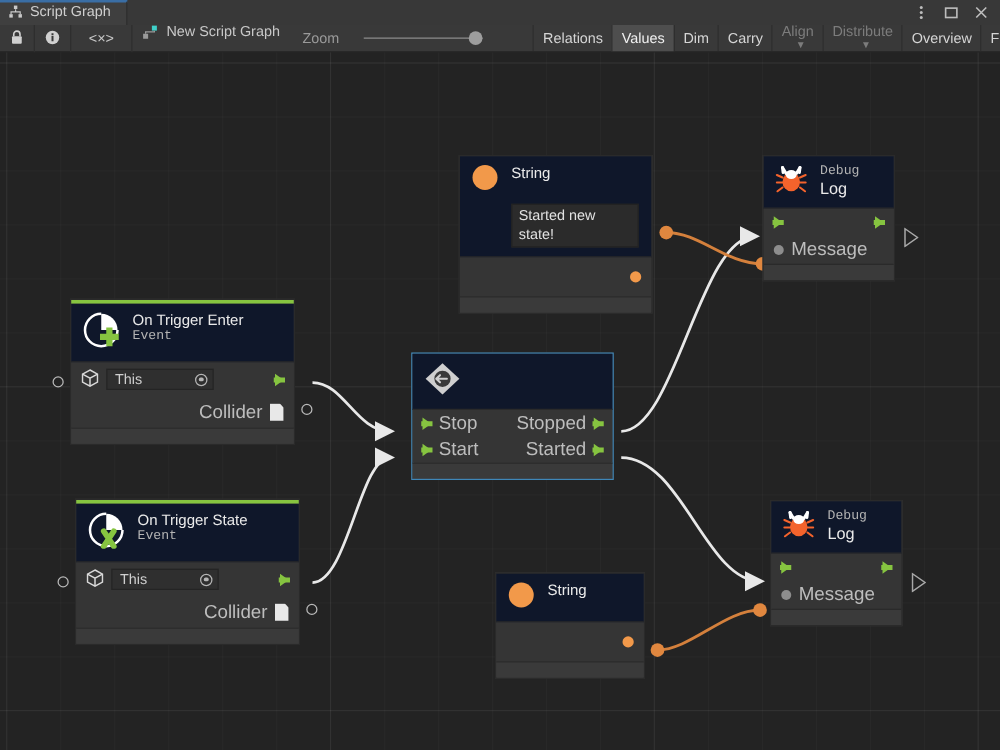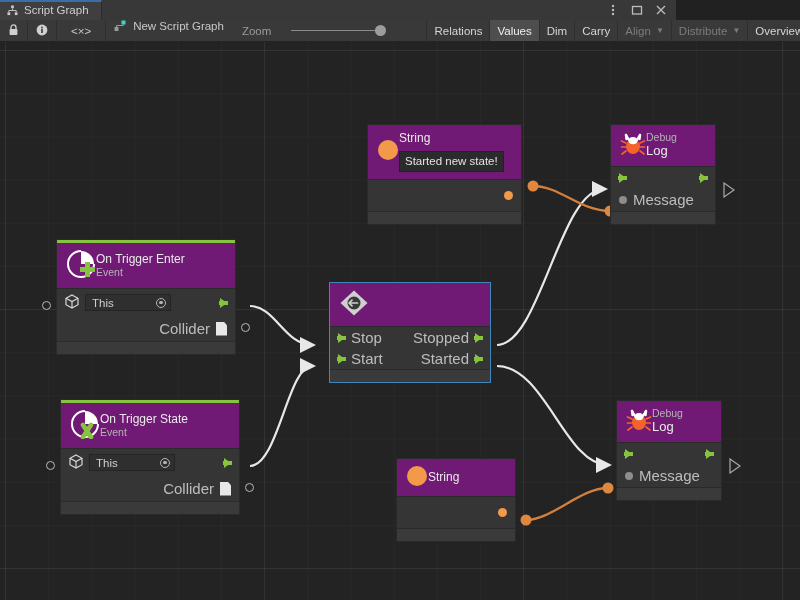--- a/index.html
+++ b/index.html
@@ -9,21 +9,21 @@
     background: #212121;
     font-family: "Liberation Sans", sans-serif;
     overflow: hidden;
     color: #d2d2d2;
     -webkit-font-smoothing: antialiased;
   }
   #app { position: relative; width: 800px; height: 600px; overflow: hidden; }
 
   
   .titlebar {
-    position: absolute; left: 0; top: 0; width: 676px; height: 20px;
+    position: absolute; left: 0; top: 0; width: 800px; height: 20px;
     background: #383838;
     display: flex; align-items: flex-start;
   }
   .tab {
     position: relative;
     height: 20px; padding: 0 12px 0 7px;
     display: flex; align-items: center; gap: 6px;
     background: #3f3f3f;
     border-top: 2px solid #3a6ea5;
     font-size: 11.5px; color: #cfcfcf;
@@ -66,21 +66,21 @@
     position: absolute; right: 0; width: 11px; height: 11px;
     border-radius: 50%; background: #9d9d9d;
   }
   .zoom-val { color: #c8c8c8; margin-top: 36px; }
   .tb-grp { display: flex; align-items: stretch; }
   .tb-item {
     display: flex; align-items: center; padding: 0 7px;
     color: #d5d5d5; border-left: 1px solid #2e2e2e; white-space: nowrap;
   }
   .tb-item.active { background: #4e4e4e; color: #f0f0f0; }
-  .tb-item.dim { color: #7c7c7c; }
+  .tb-item.dim { color: #7c7c7c; flex-direction: column; }
   .caret { margin-left: 5px; font-size: 8px; line-height: 1; }
 
   
   .canvas {
     position: absolute; left: 0; top: 42px; width: 800px; height: 558px;
     background-color: #232323;
     background-image:
       linear-gradient(to right, rgba(255,255,255,0.022) 1px, transparent 1px),
       linear-gradient(to bottom, rgba(255,255,255,0.022) 1px, transparent 1px),
       linear-gradient(to right, rgba(255,255,255,0.05) 1px, transparent 1px),
@@ -95,27 +95,27 @@
   .node {
     position: absolute;
     background: #3a3a3a;
     border: 1px solid #2a2a2a;
     font-size: 11.5px;
     color: #d6d6d6;
   }
   .node.selected { border: 1px solid #3f87b8; box-shadow: 0 0 0 1px #3f87b8 inset; }
   .node-top { height: 3px; }
   .node-head {
-    display: flex; align-items: center; gap: 0;
+    display: flex; align-items: flex-start; gap: 10px;
     padding: 6px 10px 7px 9px;
-    background: #701a75;
+    background: #0f172a;
     border-bottom: 1px solid #2a2a2a;
   }
   .node-head .titles { display: flex; flex-direction: column; line-height: 1.18; }
-  .head-sub { font-size: 10.5px; color: #b4b4b4; }
+  .head-sub { font-size: 10.5px; color: #b4b4b4; font-family: Liberation Mono, monospace; }
   .head-title { font-size: 13px; color: #eaeaea; }
   .head-title.small { font-size: 12px; }
   .node-body { background: #353535; padding: 0; }
   .node-foot { height: 13px; background: #3a3a3a; border-top: 1px solid #2a2a2a; }
 
   .port-row {
     position: relative; display: flex; align-items: center;
     justify-content: space-between; height: 22px; padding: 0 8px;
   }
   .port-left { display: flex; align-items: center; gap: 6px; }
@@ -327,21 +327,21 @@
 
     <div class="node" style="left:367px; top:82px; width:155px;">
       <div class="node-head">
         <span class="sq">
           <svg width="22" height="22" viewBox="0 0 22 22">
               <circle cx="11" cy="11" r="10" fill="#f2994a"></circle>
             </svg>
         </span>
         <span class="titles">
           <span class="head-title small">String</span>
-          <span class="text-field" style="margin-top:6px">Started new state!</span>
+          <span class="text-field" style="margin-top:18px">Started new state!</span>
         </span>
       </div>
       <div class="node-body">
         <div class="port-row" style="height:31px">
           <span class="port-left"></span>
           <span class="port-right">
             <span class="dot-orange"></span>
           </span>
         </div>
       </div>

